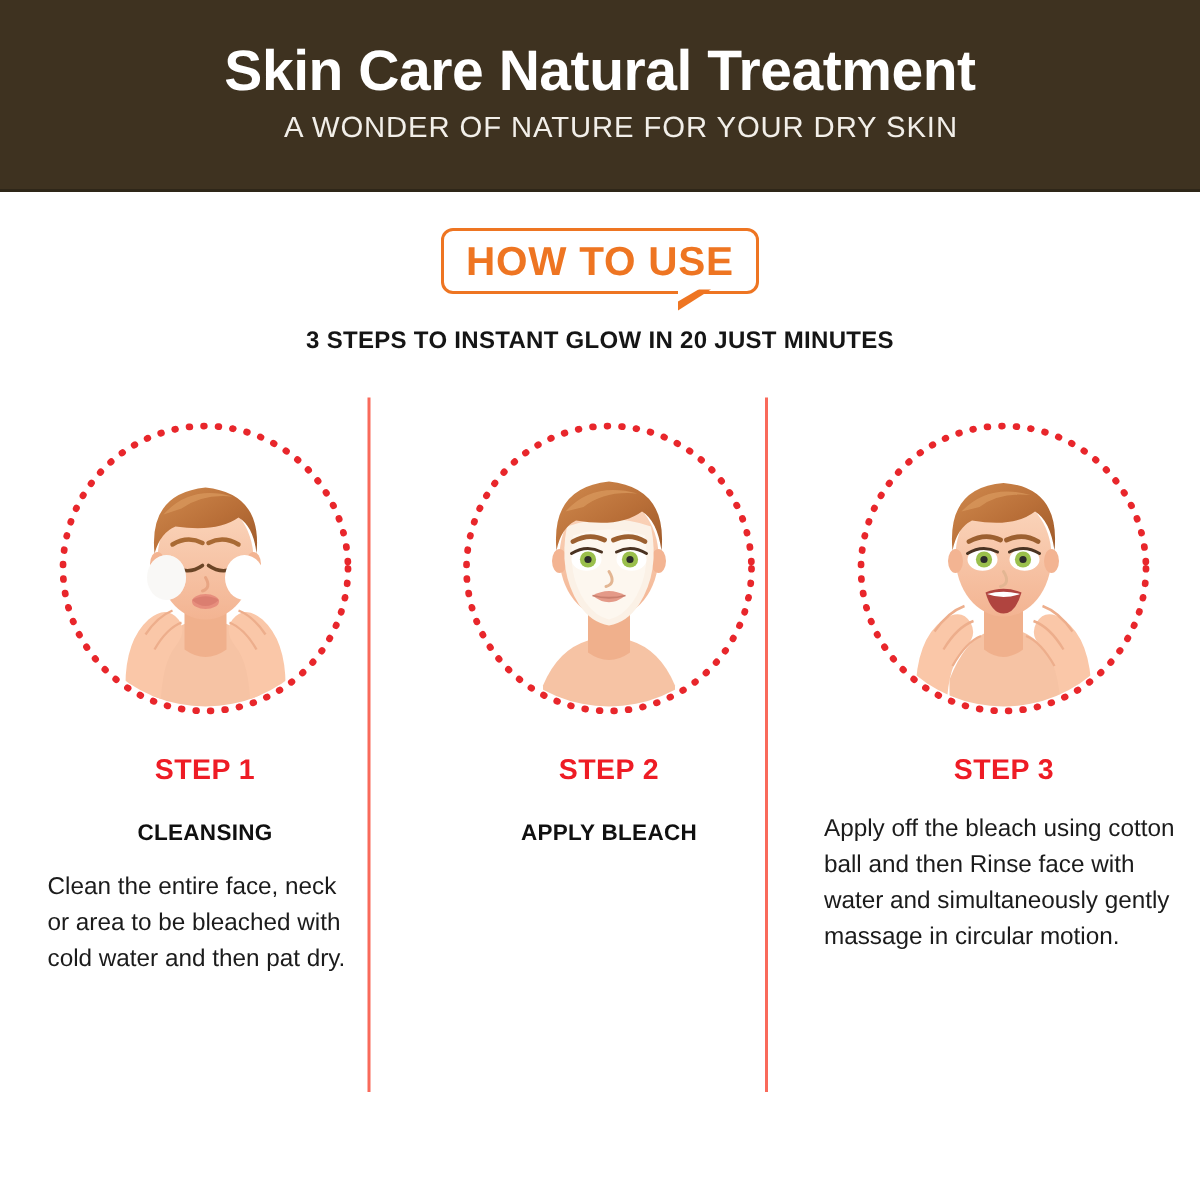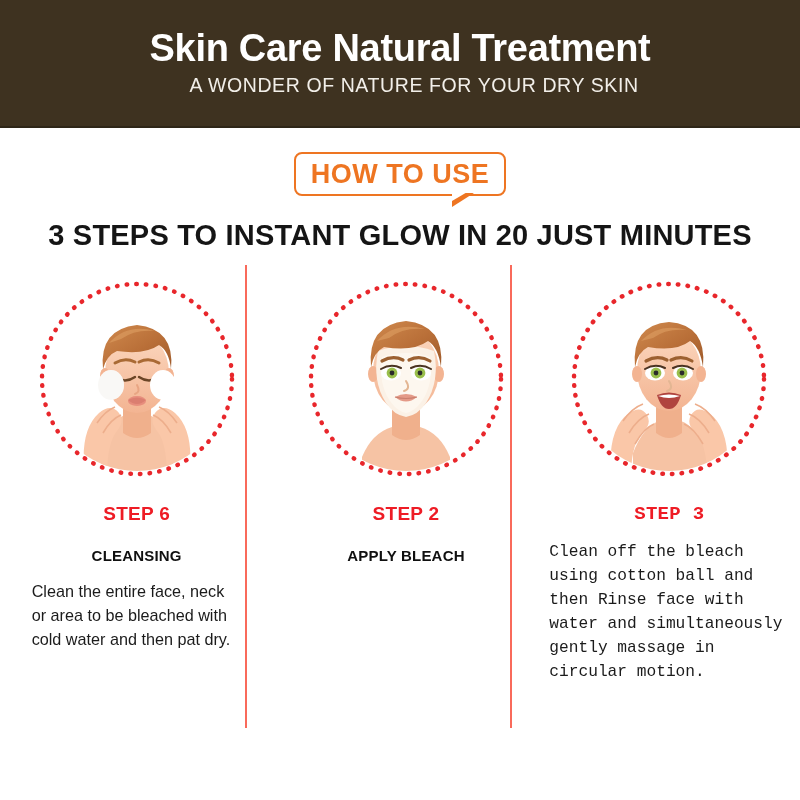--- a/index.html
+++ b/index.html
@@ -100,21 +100,21 @@
   }
 
   
   .steps-headline {
     position: absolute;
     left: 0;
     top: 219px;
     width: 800px;
     text-align: center;
     color: #151515;
-    font-size: 29px;
+    font-size: 16px;
     font-weight: bold;
     letter-spacing: 0.2px;
     white-space: nowrap;
   }
 
   
   .columns {
     position: absolute;
     left: 0;
     top: 265px;
@@ -125,21 +125,21 @@
   .col {
     position: relative;
     flex: 1 1 0;
     display: flex;
     flex-direction: column;
     align-items: center;
     box-sizing: border-box;
   }
   .col-1 { padding: 0 14px; }
   .col-2 { padding: 0 10px; }
-  .col-3 { padding: 0 8px; font-family: Liberation Mono, monospace; }
+  .col-3 { padding: 0 8px; }
 
   .divider {
     position: absolute;
     top: 0;
     width: 2px;
     height: 463px;
     background: #F96A5B;
   }
   .divider-1 { left: 245px; }
   .divider-2 { left: 510px; }
@@ -269,21 +269,21 @@
           <path d="M58 142 q8 -12 18 -16" stroke="#EDAE8C" stroke-width="1.6" fill="none"></path>
           <path d="M64 152 q8 -14 18 -18" stroke="#EDAE8C" stroke-width="1.6" fill="none"></path>
           <path d="M138 142 q-8 -12 -18 -16" stroke="#EDAE8C" stroke-width="1.6" fill="none"></path>
           <path d="M132 152 q-8 -14 -18 -18" stroke="#EDAE8C" stroke-width="1.6" fill="none"></path>
         </g>
       </svg>
       <svg class="circle-dashed" viewBox="0 0 196 196">
         <circle cx="98" cy="98" r="95" fill="none" stroke="#E8262B" stroke-width="4.5" stroke-linecap="round" stroke-dasharray="0.5 9.2"></circle>
       </svg>
     </div>
-    <div class="step-num">STEP 6</div>
+    <div class="step-num">STEP 1</div>
     <div class="step-title">CLEANSING</div>
     <div class="step-desc">Clean the entire face, neck or area to be bleached with cold water and then pat dry.</div>
   </div>
 
   <div class="col col-2">
     <div class="circle">
       <svg class="circle-art" viewBox="0 0 196 196">
         <defs>
           <clipPath id="clip2">
               <circle cx="98" cy="98" r="92"></circle>
@@ -394,16 +394,16 @@
           <path d="M144 140 q-9 -13 -20 -17" stroke="#EDAE8C" stroke-width="1.6" fill="none"></path>
           <path d="M138 152 q-9 -15 -20 -19" stroke="#EDAE8C" stroke-width="1.6" fill="none"></path>
           <path d="M132 163 q-9 -16 -19 -20" stroke="#EDAE8C" stroke-width="1.6" fill="none"></path>
         </g>
       </svg>
       <svg class="circle-dashed" viewBox="0 0 196 196">
         <circle cx="98" cy="98" r="95" fill="none" stroke="#E8262B" stroke-width="4.5" stroke-linecap="round" stroke-dasharray="0.5 9.2"></circle>
       </svg>
     </div>
     <div class="step-num">STEP 3</div>
-    <div class="step-desc">Clean off the bleach using cotton ball and then Rinse face with water and simultaneously gently massage in circular motion.</div>
+    <div class="step-desc">Apply off the bleach using cotton ball and then Rinse face with water and simultaneously gently massage in circular motion.</div>
   </div>
 
 </div>
 
 </body></html>

